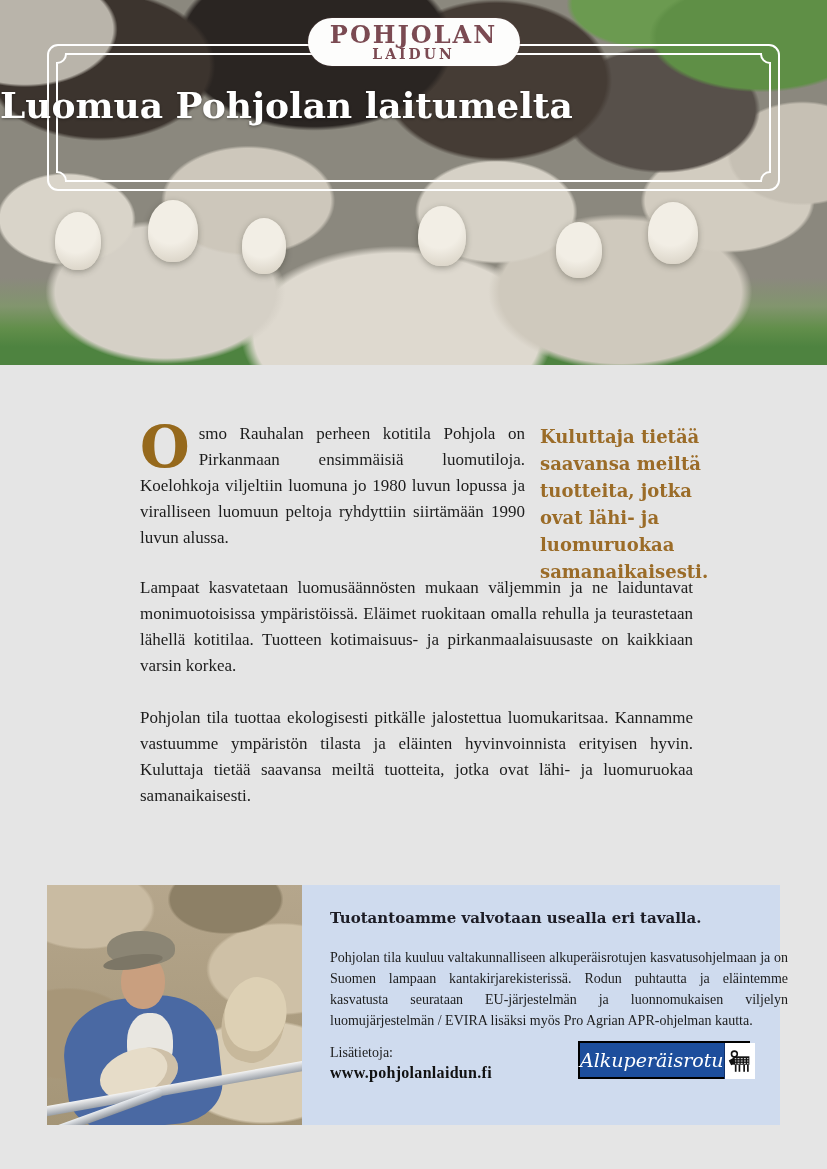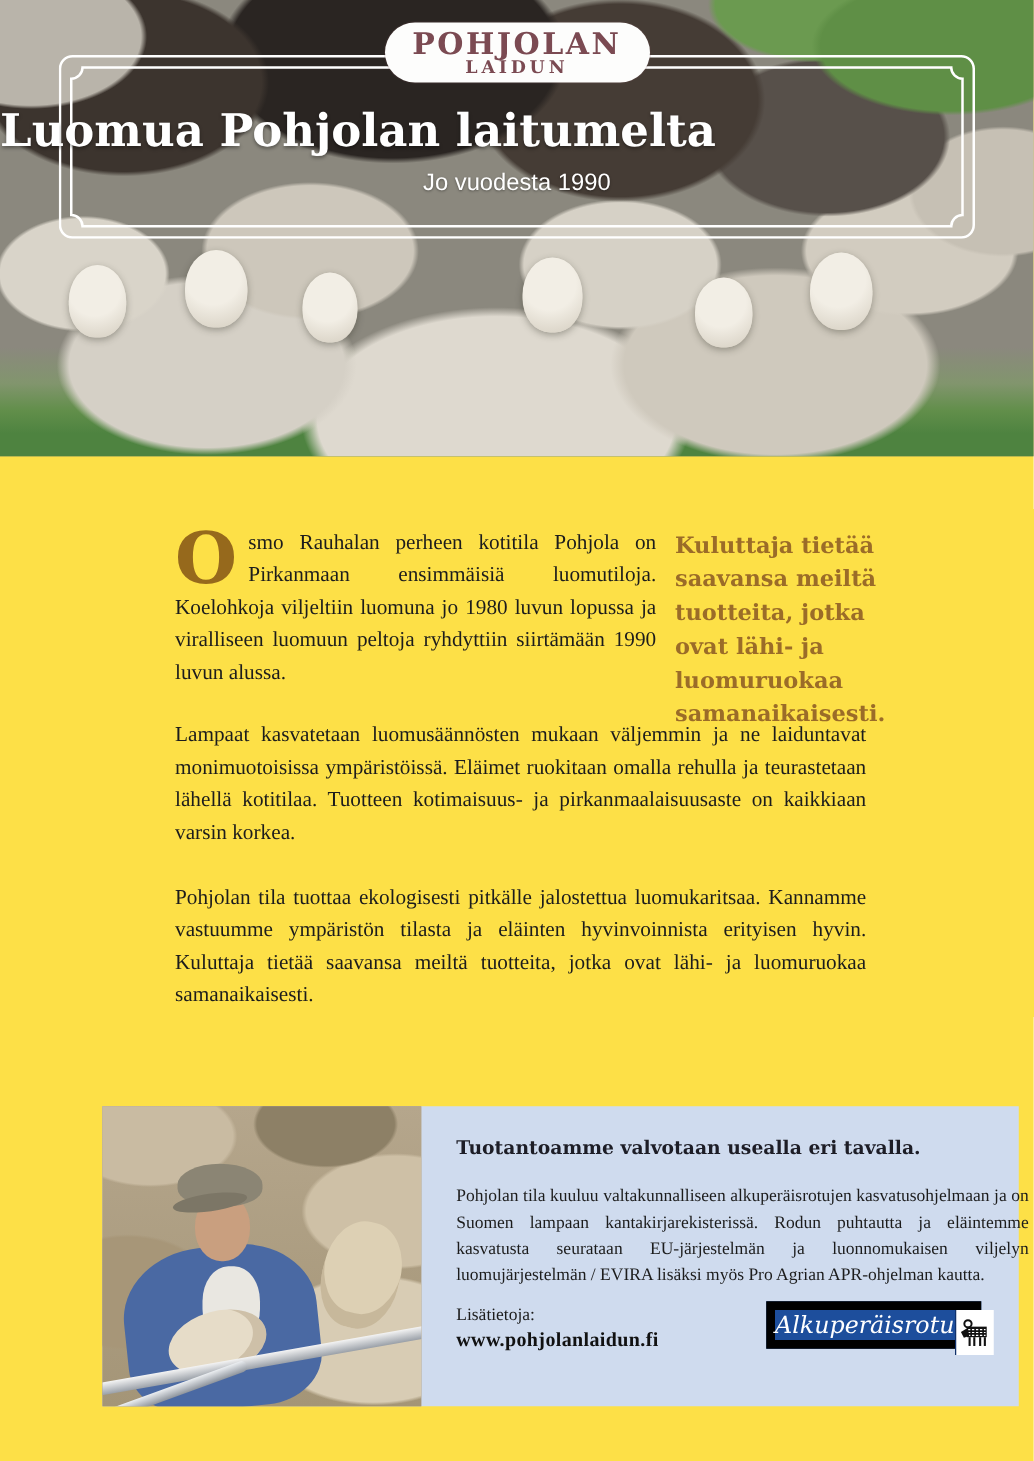--- a/index.html
+++ b/index.html
@@ -1,16 +1,16 @@
 <!DOCTYPE html>
 <html><head>
 <meta charset="utf-8">
 <style>
   html,body{margin:0;padding:0;background:#fff;}
-  .page{position:relative;width:827px;height:1169px;margin:0 auto;background:#fde047;overflow:hidden;
+  .page{position:relative;width:827px;height:1169px;margin:0 auto;background:#e5e5e5;overflow:hidden;
         font-family:"Liberation Serif",serif;color:#1c1c1c;}
 
   
   .hero{position:absolute;left:0;top:0;width:827px;height:365px;overflow:hidden;
     background-color:#8b887e;
     background-image:
       radial-gradient(180px 90px at 92% 10%, #5f8f46 0 58%, rgba(95,143,70,0) 62%),
       radial-gradient(150px 80px at 79% 1%, #6b9a50 0 54%, rgba(107,154,80,0) 58%),
       radial-gradient(160px 100px at 3% 8%, #b9b4aa 0 55%, rgba(185,180,170,0) 58%),
       radial-gradient(200px 130px at 12% 18%, #3c342e 0 55%, rgba(60,52,46,0) 58%),
@@ -56,21 +56,21 @@
   .p2{margin-top:16px !important;}
   .p3{margin-top:26px !important;}
   .p4{margin-top:24px !important;}
   .drop-cap{float:left;font-family:"DejaVu Serif",serif;font-weight:bold;font-size:57px;
     line-height:44px;padding-top:4px;margin-right:9px;color:#96691c;}
   .pull-quote{position:absolute;left:400px;top:2px;width:190px;
     font-family:"DejaVu Serif",serif;font-weight:bold;font-size:18px;line-height:27px;
     color:#9b6c28;}
 
   
-  .footer-panel{position:absolute;left:47px;top:885px;width:733px;height:240px;background:#cfdbee;margin-left:35px;}
+  .footer-panel{position:absolute;left:47px;top:885px;width:733px;height:240px;background:#cfdbee;}
   .farmer-photo{position:absolute;left:0;top:0;width:255px;height:240px;overflow:hidden;
     background-color:#b3a288;
     background-image:
       radial-gradient(120px 70px at 15% 10%, #c9bba2 0 55%, rgba(201,187,162,0) 58%),
       radial-gradient(100px 60px at 70% 6%, #8d8066 0 55%, rgba(141,128,102,0) 58%),
       radial-gradient(130px 80px at 92% 35%, #cec0a6 0 55%, rgba(206,192,166,0) 58%),
       radial-gradient(150px 90px at 85% 78%, #d8ccb4 0 55%, rgba(216,204,180,0) 58%),
       radial-gradient(120px 80px at 8% 62%, #a79678 0 55%, rgba(167,150,120,0) 58%),
       linear-gradient(#b5a68c, #a49577);}
   .fp-shape{position:absolute;}
@@ -88,21 +88,21 @@
   .fp-rail2{left:-30px;top:228px;width:150px;height:9px;transform:rotate(-20deg);
     background:linear-gradient(#eceff2,#8e949c);border-radius:5px;}
 
   .footer-text{position:absolute;left:283px;top:24px;width:458px;}
   .footer-heading{font-family:"DejaVu Serif",serif;font-weight:bold;font-size:15px;color:#1d1d26;margin:0;}
   .footer-body{margin:20px 0 0 0;font-size:14px;line-height:21px;text-align:justify;color:#1c1c1c;}
   .more-info{position:absolute;left:283px;top:158px;font-size:14px;line-height:20px;color:#1c1c1c;}
   .website{font-weight:bold;font-size:16px;letter-spacing:.3px;color:#111;text-align:right;}
 
   .origin-badge{position:absolute;left:531px;top:156px;width:172px;height:38px;display:flex;
-    border:7px solid #000000;background:#1d4e9c;box-sizing:border-box;}
+    border:2px solid #000000;background:#1d4e9c;box-sizing:border-box;}
   .origin-badge-label{flex:1;display:flex;align-items:center;justify-content:center;
     font-family:"DejaVu Serif",serif;font-style:italic;font-size:19px;color:#ffffff;white-space:nowrap;}
   .origin-badge-emblem{width:36px;height:36px;background:#ffffff;border-left:1px solid #10316b;
     display:flex;align-items:center;justify-content:center;}
 </style>
 </head>
 <body>
 
 <div class="page">
 
@@ -118,21 +118,20 @@
       <rect x="1" y="1" width="731" height="145" rx="10" fill="none" stroke="#ffffff" stroke-width="2"></rect>
       <path d="M19 10 H714 A9 9 0 0 0 723 19 V128 A9 9 0 0 0 714 137 H19 A9 9 0 0 0 10 128 V19 A9 9 0 0 0 19 10 Z" fill="none" stroke="#ffffff" stroke-width="2"></path>
     </svg>
 
     <div class="logo-badge">
       <div class="logo-line1">POHJOLAN</div>
       <div class="logo-line2">LAIDUN</div>
     </div>
 
     <div class="hero-title">Luomua Pohjolan laitumelta</div>
-    <div class="hero-subtitle">Jo vuodesta 1990</div>
   </div>
 
   <div class="article">
     <p class="p-narrow"><span class="drop-cap">O</span><span>smo Rauhalan perheen kotitila Pohjola on Pirkanmaan ensimmäisiä luomutiloja. Koelohkoja viljeltiin luomuna jo 1980 luvun lopussa ja viralliseen luomuun peltoja ryhdyttiin siirtämään 1990 luvun alussa.</span></p>
     <div class="pull-quote">Kuluttaja tietää saavansa meiltä tuotteita, jotka ovat lähi- ja luomuruokaa samanaikaisesti.</div>
     <p class="p-wide p4">Lampaat kasvatetaan luomusäännösten mukaan väljemmin ja ne laiduntavat monimuotoisissa ympäristöissä. Eläimet ruokitaan omalla rehulla ja teurastetaan lähellä kotitilaa. Tuotteen kotimaisuus- ja pirkanmaalaisuusaste on kaikkiaan varsin korkea.</p>
     <p class="p-wide p3">Pohjolan tila tuottaa ekologisesti pitkälle jalostettua luomukaritsaa. Kannamme vastuumme ympäristön tilasta ja eläinten hyvinvoinnista erityisen hyvin. Kuluttaja tietää saavansa meiltä tuotteita, jotka ovat lähi- ja luomuruokaa samanaikaisesti.</p>
   </div>
 
   <div class="footer-panel">

